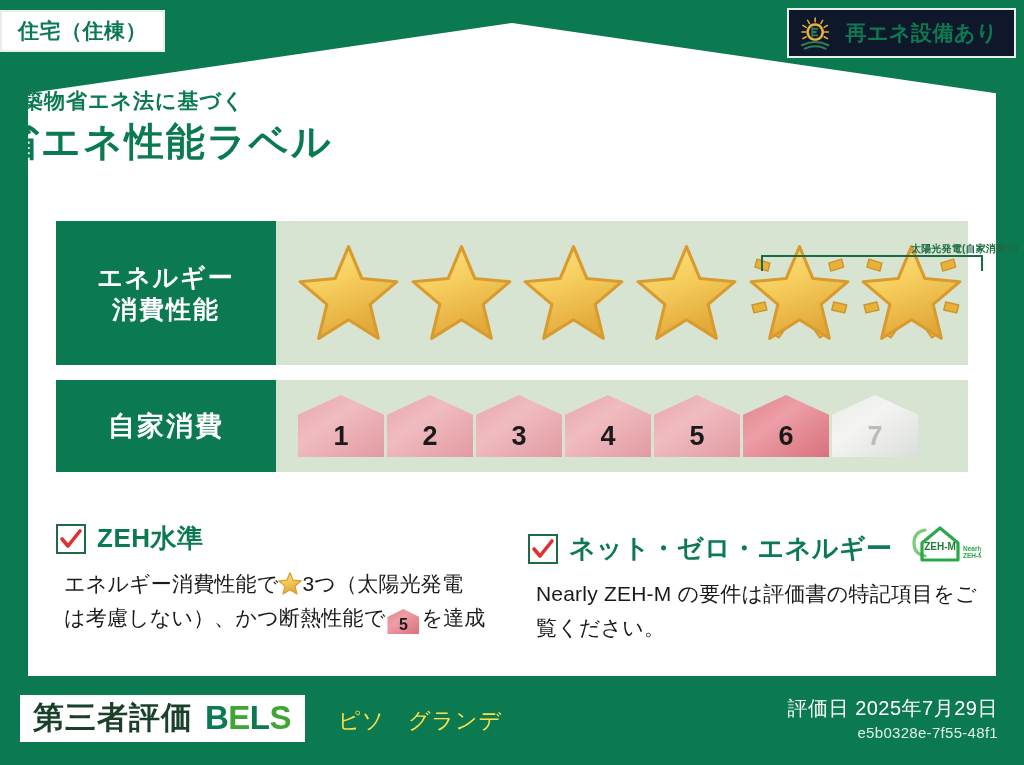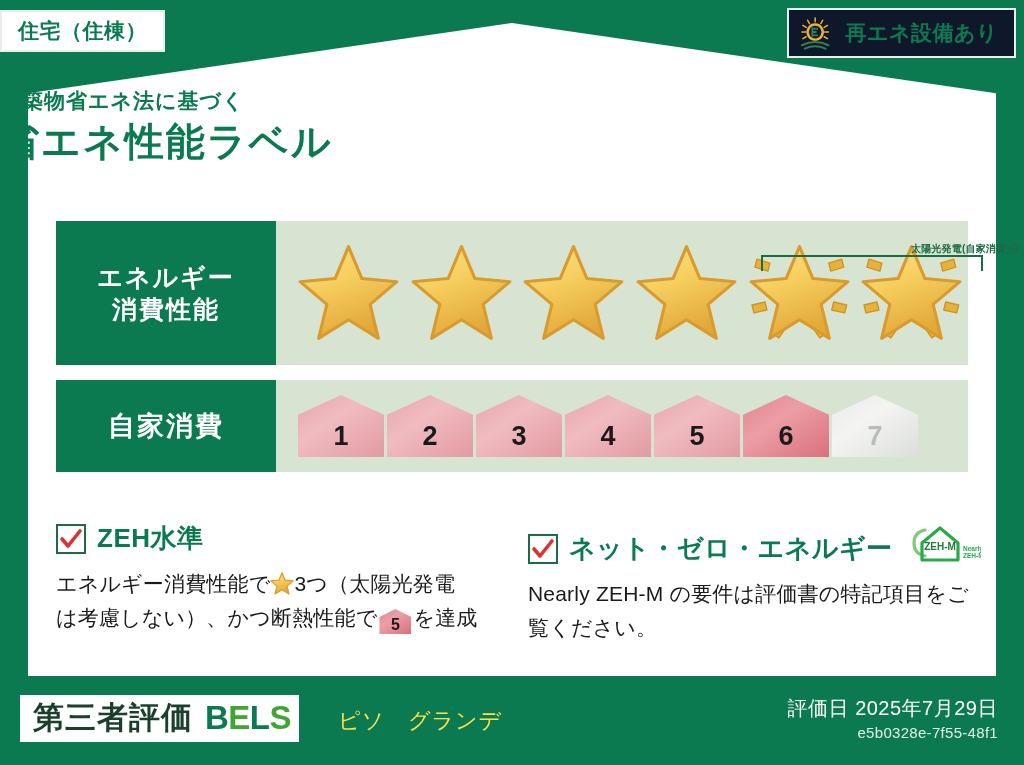--- a/index.html
+++ b/index.html
@@ -165,21 +165,21 @@
   .check-svg { width: 24px; height: 24px; display: block; }
   .info-title {
     font-size: 26px; font-weight: bold; color: #0c7a51;
     letter-spacing: 0.5px; line-height: 1.15; white-space: nowrap;
   }
   .zehm-logo { width: 74px; height: 40px; display: block; margin-left: 4px; }
 
   .info-body {
     margin-top: 13px;
     font-size: 21px; color: #1a1a1a;
-    line-height: 1.62; letter-spacing: 0.2px;
+    line-height: 1.62; letter-spacing: 0.2px; margin-left: 8px;
   }
   .inline-star { width: 24px; height: 23px; vertical-align: -4px; }
   .inline-badge {
     display: inline-block;
     width: 32px; height: 25px;
     background: linear-gradient(145deg, #e0858f 0%, #ec9ea6 40%, #d9707d 100%);
     clip-path: polygon(0% 32%, 50% 0%, 100% 32%, 100% 100%, 0% 100%);
     color: #1a1a1a; font-size: 16px; font-weight: bold;
     text-align: center; line-height: 31px;
     vertical-align: -5px;
@@ -189,21 +189,21 @@
   
   .footer {
     position: absolute; left: 0; bottom: 0;
     width: 1024px; height: 89px;
     background: #0c7a51;
     z-index: 7;
   }
   .bels-box {
     position: absolute; left: 20px; top: 19px;
     background: #ffffff;
-    padding: 5px 8px 6px 13px;
+    padding: 5px 14px 6px 13px;
     display: flex; align-items: center; gap: 12px;
   }
   .bels-jp {
     font-size: 31px; font-weight: bold; color: #1a3f2b;
     letter-spacing: 1px; line-height: 1.1;
   }
   .bels-logo { font-size: 33px; font-weight: bold; line-height: 1.1; letter-spacing: -0.5px; }
   .bels-logo .b { color: #0c7a51; }
   .bels-logo .e { color: #3fa535; }
   .bels-logo .l { color: #0c7a51; }

